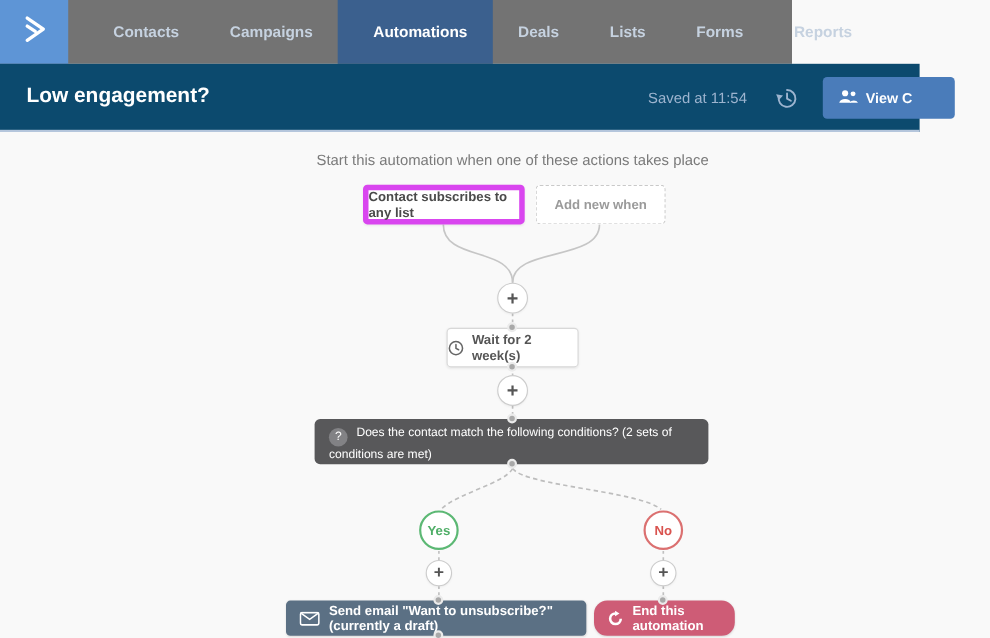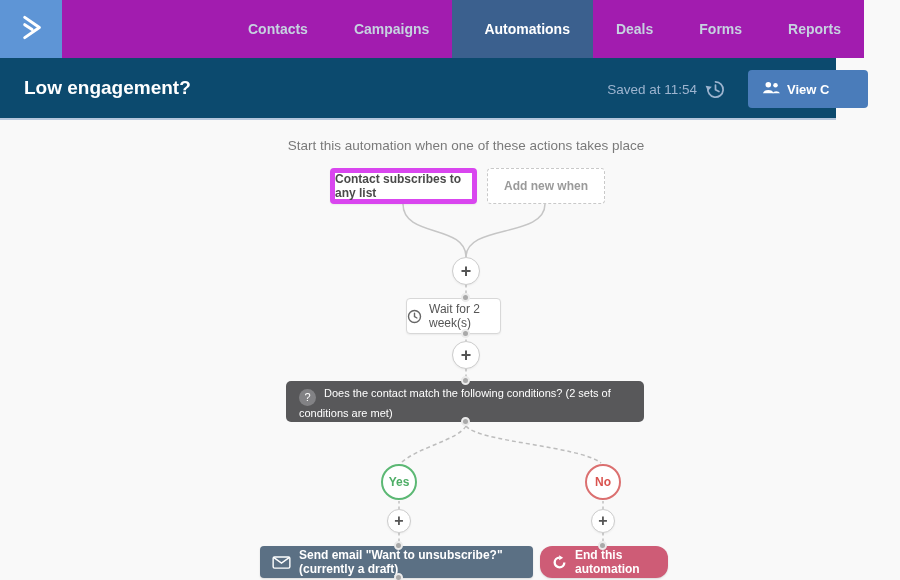--- a/index.html
+++ b/index.html
@@ -1,35 +1,35 @@
 <!DOCTYPE html>
 <html><head>
 <meta charset="utf-8">
 <style>
   * { margin:0; padding:0; box-sizing:border-box; }
   html,body { width:900px; height:580px; overflow:hidden; background:#f9f9f9;
               font-family:"Liberation Sans", sans-serif; }
 
   
-  .navbar { position:relative; width:864px; height:58px; background:#a21caf;
-            display:flex; align-items:stretch;justify-content:space-between; }
+  .navbar { position:relative; width:720px; height:58px; background:#737373;
+            display:flex; align-items:stretch; }
   .logo { width:62px; height:58px; background:#5e95d6; display:flex;
           align-items:center; justify-content:center; flex:0 0 62px; cursor:pointer; }
   .nav-items { display:flex; align-items:stretch; margin-left:18px; }
   .nav-item { display:flex; align-items:center; padding:0 23px; color:#c6d2e0;
               font-size:14px; font-weight:bold; cursor:pointer; }
   .nav-item.active { background:#3b608e; color:#ffffff;padding-left:32px; }
 
   
   .header { position:relative; width:836px; height:62px; background:#0c4a6e;
             border-bottom:2px solid #b5c6dc; display:flex; align-items:center; }
   .page-title { color:#ffffff; font-size:19px; font-weight:bold; margin-left:24px; }
   .header-right { position:absolute; right:0; top:0; height:62px; display:flex;
                   align-items:center; }
-  .saved-text { color:#9db4cf; font-size:13.5px; margin-right:8px; }
+  .saved-text { color:#9db4cf; font-size:13.5px; margin-right:26px; }
   .history-icon { margin-right:22px; cursor:pointer; display:flex; }
   .view-btn { height:38px; width:120px; background:#4a7cba; border:none;
               border-radius:4px; color:#fff; font-weight:bold; font-size:13px;
               display:flex; align-items:center; padding-left:14px; cursor:pointer;
               margin-right:-32px; font-family:"Liberation Sans", sans-serif; }
   .view-btn svg { margin-right:7px; flex:0 0 auto; }
 
   
   .canvas { position:relative; width:900px; height:460px; background:#f9f9f9; }
   .connectors { position:absolute; left:0; top:0; z-index:1; }
@@ -48,23 +48,23 @@
   .plus-circle { width:28px; height:28px; border-radius:50%; background:#ffffff;
                  border:1px solid #cccccc; color:#555555; font-size:18px; font-weight:bold;
                  display:flex; align-items:center; justify-content:center; cursor:pointer;
                  line-height:1; box-shadow:0 1px 2px rgba(0,0,0,0.05); }
   .plus-circle.small { width:24px; height:24px; font-size:16px; }
   .p1 { left:452px; top:137px; }
   .p2 { left:452px; top:221px; }
   .p3 { left:387px; top:389px; }
   .p4 { left:591px; top:389px; }
 
-  .wait-box { left:406px; top:178px; width:95px; height:36px; background:#fff;
+  .wait-box { left:406px; top:178px; width:120px; height:36px; background:#fff;
               border:1px solid #d8d8d8; border-radius:4px; display:flex; align-items:center;
-              justify-content:center; gap:7px; font-size:12px; font-weight:normal; color:#555;
+              justify-content:center; gap:7px; font-size:12px; font-weight:bold; color:#555;
               cursor:pointer; box-shadow:0 1px 2px rgba(0,0,0,0.06); }
 
   .cond-box { left:286px; top:261px; width:358px; height:41px; background:#58585a;
               border-radius:5px; color:#ffffff; font-size:11px; font-weight:normal;
               line-height:15px; padding:5px 13px; cursor:pointer; }
   .q-icon { display:inline-flex; width:17px; height:17px; border-radius:50%;
             background:#828285; color:#fff; font-size:11px; align-items:center;
             justify-content:center; margin-right:8px; vertical-align:-4px; }
 
   .branch-circle { width:36px; height:36px; border-radius:50%; background:#ffffff;
@@ -92,20 +92,21 @@
         <path d="M6 3 L19 12 L6 21" fill="none" stroke="#ffffff" stroke-width="2.7" stroke-linecap="round" stroke-linejoin="round"></path>
         <path d="M6 9.5 L12.5 13.8" fill="none" stroke="#ffffff" stroke-width="2.7" stroke-linecap="round"></path>
       </svg>
     </span>
   </div>
   <div class="nav-items">
     <div class="nav-item">Contacts</div>
     <div class="nav-item">Campaigns</div>
     <div class="nav-item active">Automations</div>
     <div class="nav-item">Deals</div>
+    <div class="nav-item">Lists</div>
     <div class="nav-item">Forms</div>
     <div class="nav-item">Reports</div>
   </div>
 </div>
 
 <div class="header">
   <div class="page-title">Low engagement?</div>
   <div class="header-right">
     <div class="saved-text">Saved at 11:54</div>
     <div class="history-icon">

